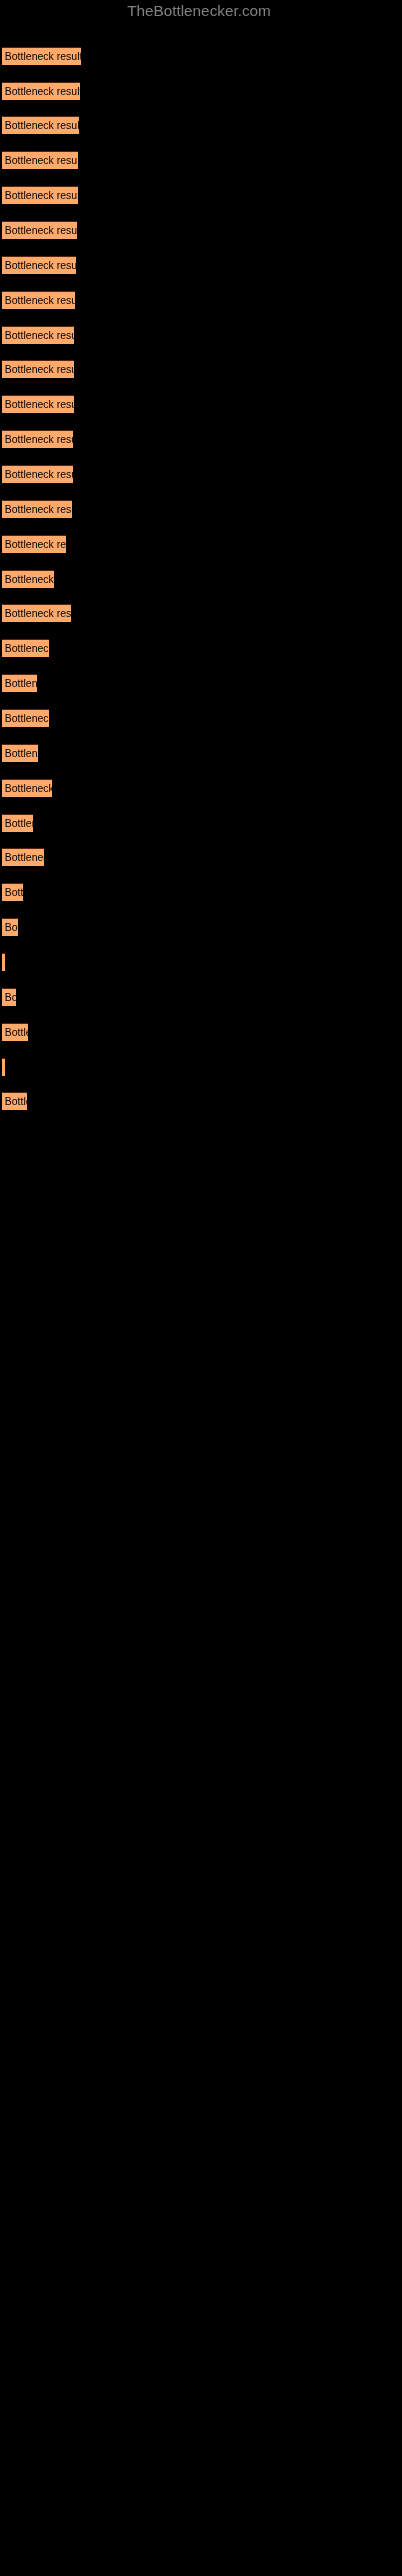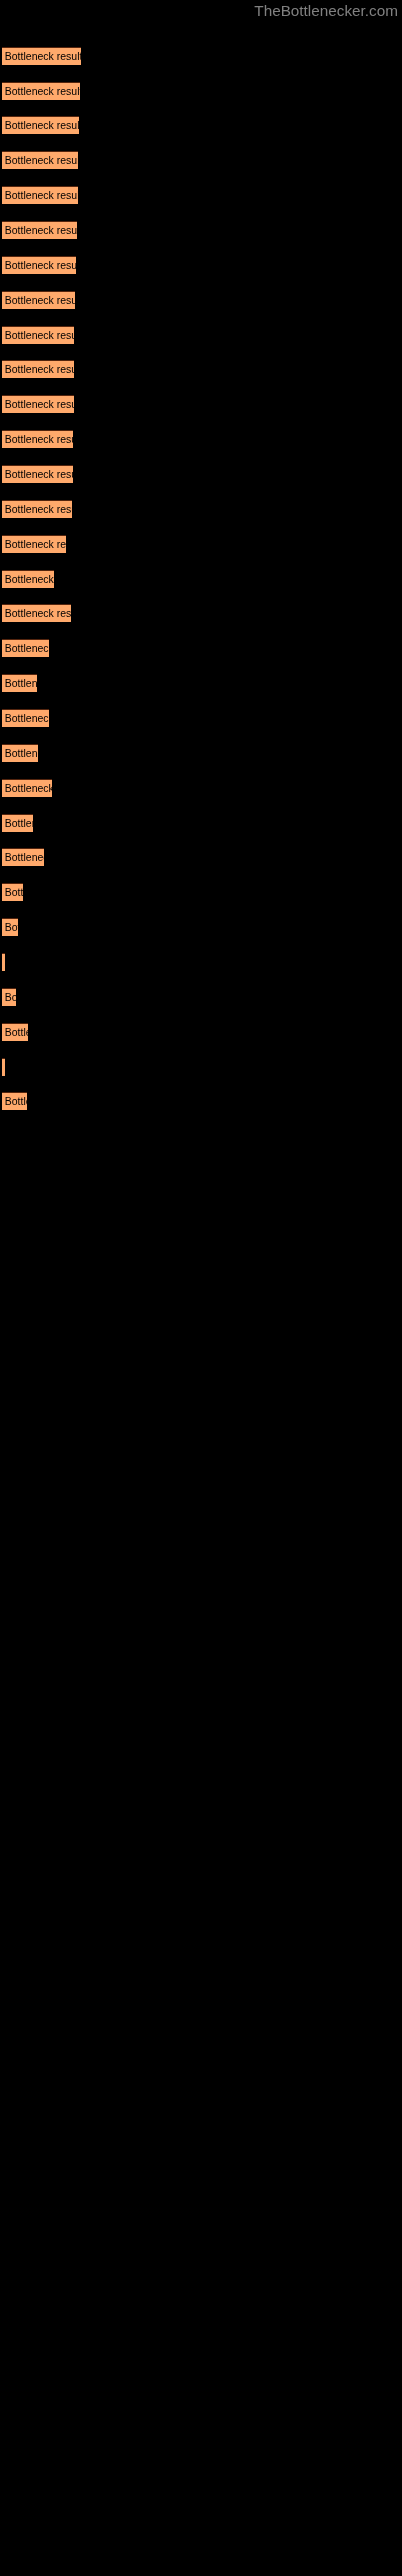--- a/index.html
+++ b/index.html
@@ -19,21 +19,21 @@
     left: 0; top: 0;
     width: 403px;
     height: 2576px;
     background: #000000;
   }
   .site-header {
     position: absolute;
     left: 0;
     top: 0.8px;
     width: 398px;
-    text-align: right;
+    text-align: center;
     color: #808080;
     font-size: 15.3px;
     line-height: 19.3px;
     letter-spacing: 0px;
     white-space: nowrap;
     font-family: "Liberation Sans", sans-serif;
   }
   #chart-area {
     position: absolute;
     left: 0;

